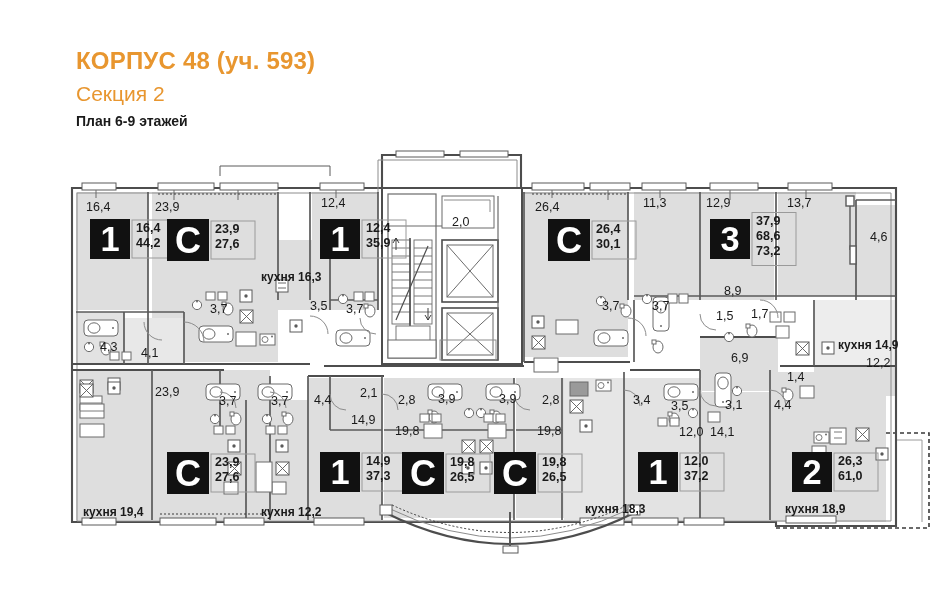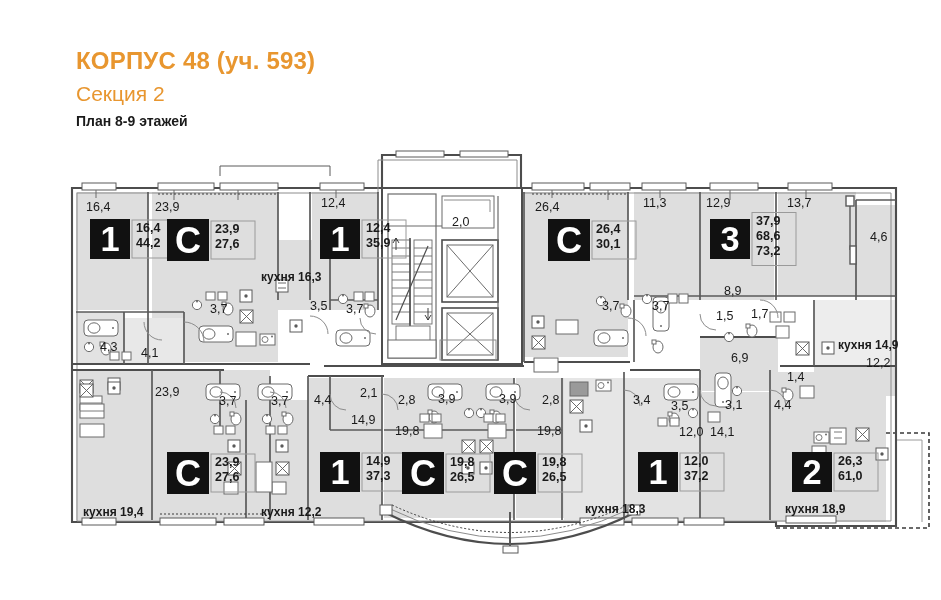--- a/index.html
+++ b/index.html
@@ -20,21 +20,21 @@
   .badge-num{font-family:"Liberation Sans","DejaVu Sans",sans-serif;fill:#ffffff;font-weight:bold;}
   .badge-area{font-size:12.5px;font-weight:bold;fill:#1a1a1a;}
 </style>
 </head>
 <body>
 
 <div id="stage">
 
   <div class="hdr hdr1">КОРПУС 48 (уч. 593)</div>
   <div class="hdr hdr2">Секция 2</div>
-  <div class="hdr hdr3">План 8-9 этажей</div>
+  <div class="hdr hdr3">План 6-9 этажей</div>
 
   <svg width="941" height="600" viewBox="0 0 941 600">
     <defs>
       <g id="bathtub">
         <rect x="0" y="0" width="34" height="16" rx="4" fill="#ffffff" stroke="#6b6b6b" stroke-width="1"></rect>
         <ellipse cx="10" cy="8" rx="6" ry="5.2" fill="none" stroke="#6b6b6b" stroke-width="1"></ellipse>
         <circle cx="29" cy="8" r="1" fill="#6b6b6b"></circle>
       </g>
       <g id="toilet">
         <ellipse cx="6" cy="7" rx="5" ry="6" fill="#ffffff" stroke="#6b6b6b" stroke-width="1"></ellipse>

